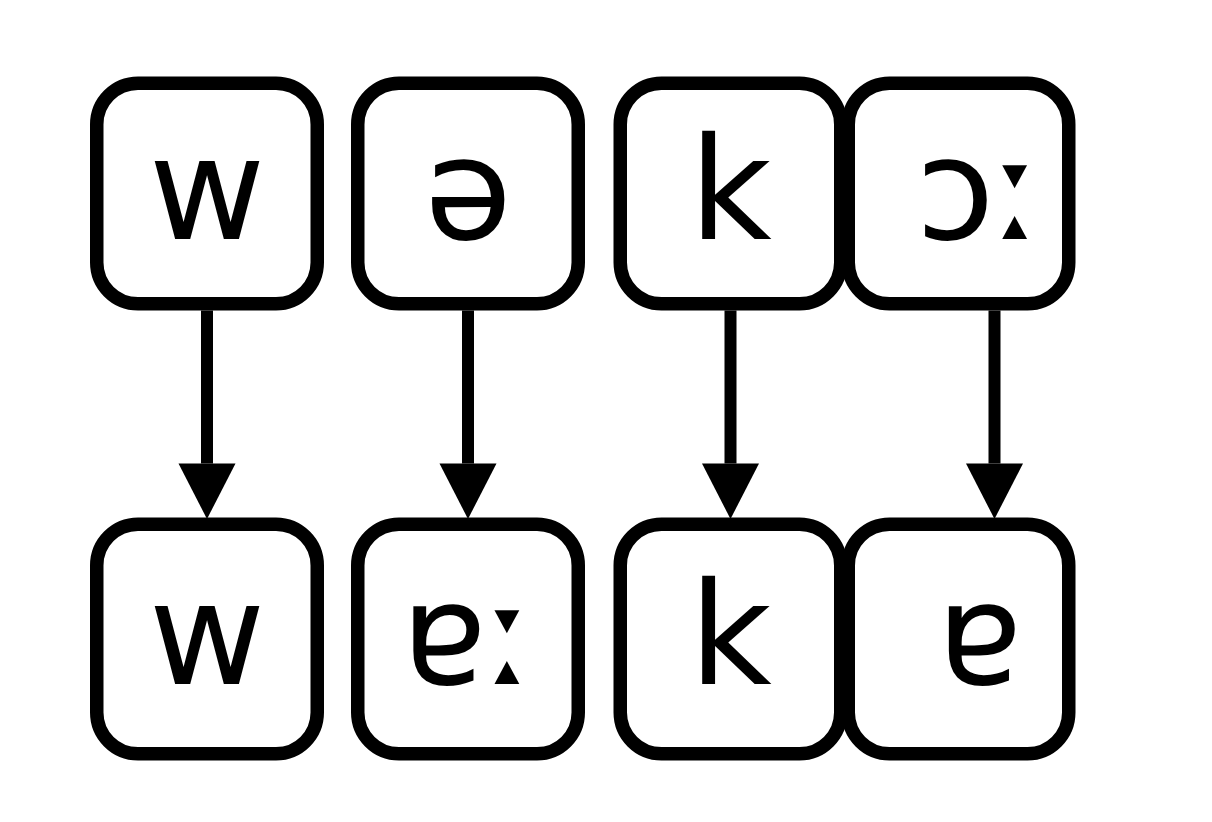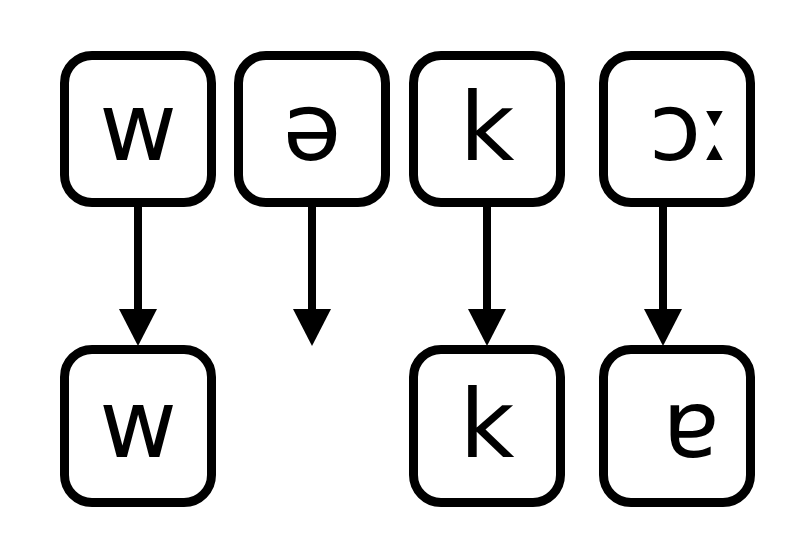--- a/index.html
+++ b/index.html
@@ -24,21 +24,21 @@
     background: #ffffff;
     display: flex;
     align-items: center;
     justify-content: center;
   }
   .box.top    { top: 51px;  height: 156px; }
   .box.bottom { top: 345px; height: 162px; }
   .c1 { left: 60px;  }
   .c2 { left: 234px; }
   .c3 { left: 409px; }
-  .c4 { left: 599px; padding-left: 28px; }
+  .c4 { left: 561px; padding-left: 28px; }
   .phoneme {
     color: #000000;
     font-size: 95px;
     line-height: 1;
     white-space: nowrap;
     transform: translateY(-2px);
   }
   .arrow {
     position: absolute;
     top: 207px;
@@ -95,20 +95,23 @@
     <div class="arrow-head"></div>
   </div>
   <div class="arrow a4">
     <div class="arrow-line"></div>
     <div class="arrow-head"></div>
   </div>
 
   <div class="box bottom c1">
     <span class="phoneme">w</span>
   </div>
+  <div class="box bottom c2">
+    <span class="phoneme">ɐː</span>
+  </div>
   <div class="box bottom c3">
     <span class="phoneme">k</span>
   </div>
   <div class="box bottom c4">
     <span class="phoneme">ɐ</span>
   </div>
 
 </div>
 
 </body></html>

